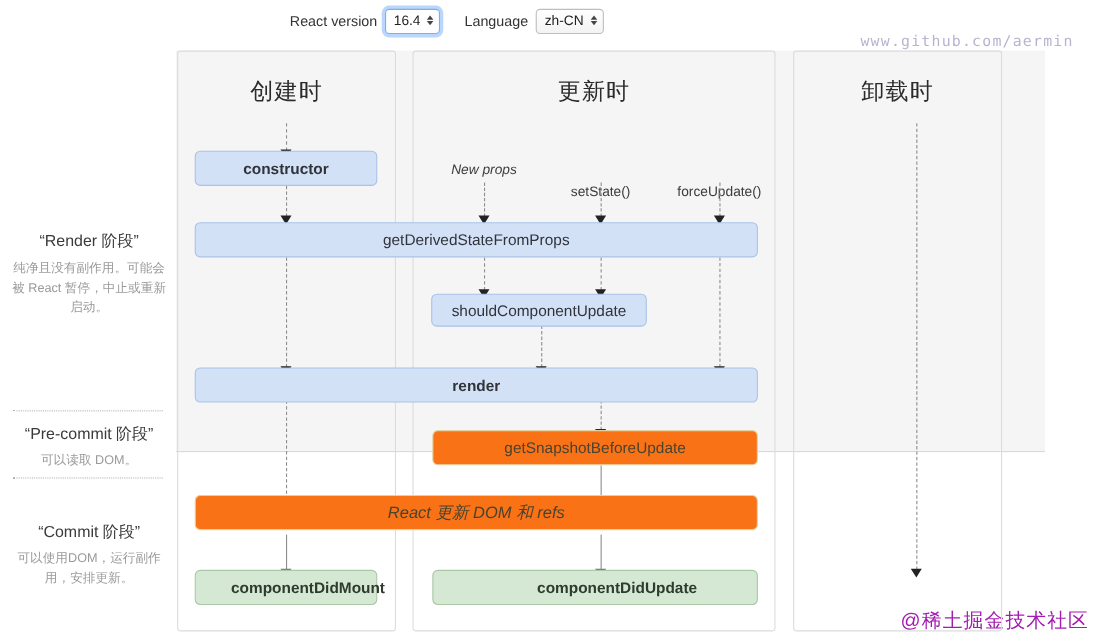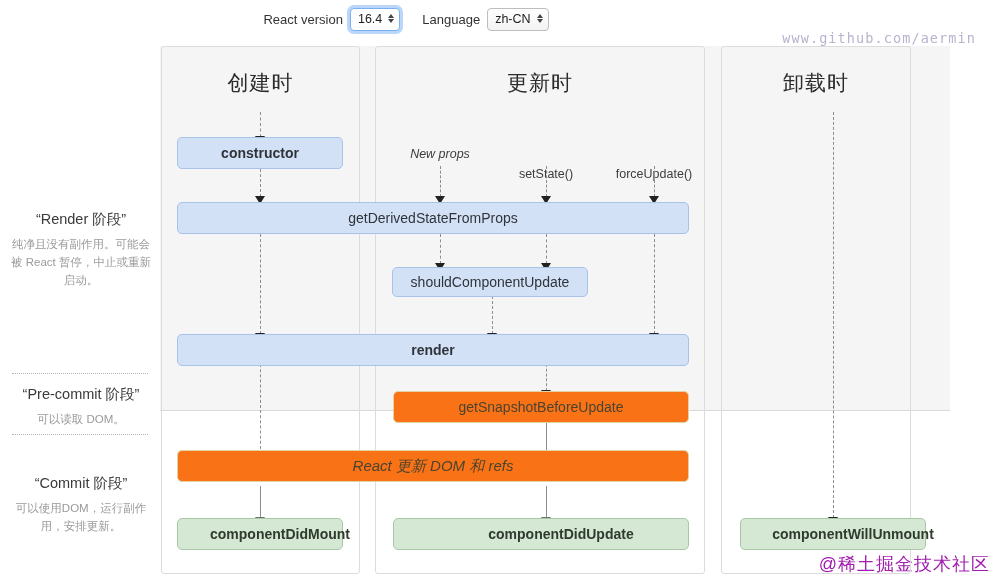--- a/index.html
+++ b/index.html
@@ -251,15 +251,14 @@
   <div class="node blue bold" style="left:177px;top:290px;width:512px;height:32px;">render</div>
 
   <div class="node yellow" style="left:393px;top:347px;width:296px;height:32px;">getSnapshotBeforeUpdate</div>
 
   <div class="node yellow ital" style="left:177px;top:406px;width:512px;height:32px;">React 更新 DOM 和 refs</div>
 
   <div class="node green bold" style="left:177px;top:474px;width:166px;height:32px;">componentDidMount</div>
 
   <div class="node green bold" style="left:393px;top:474px;width:296px;height:32px;">componentDidUpdate</div>
 
-  <div class="node green bold" style="left:740px;top:474px;width:186px;height:32px;">componentWillUnmount</div>
 
 </div>
 
 </body></html>

